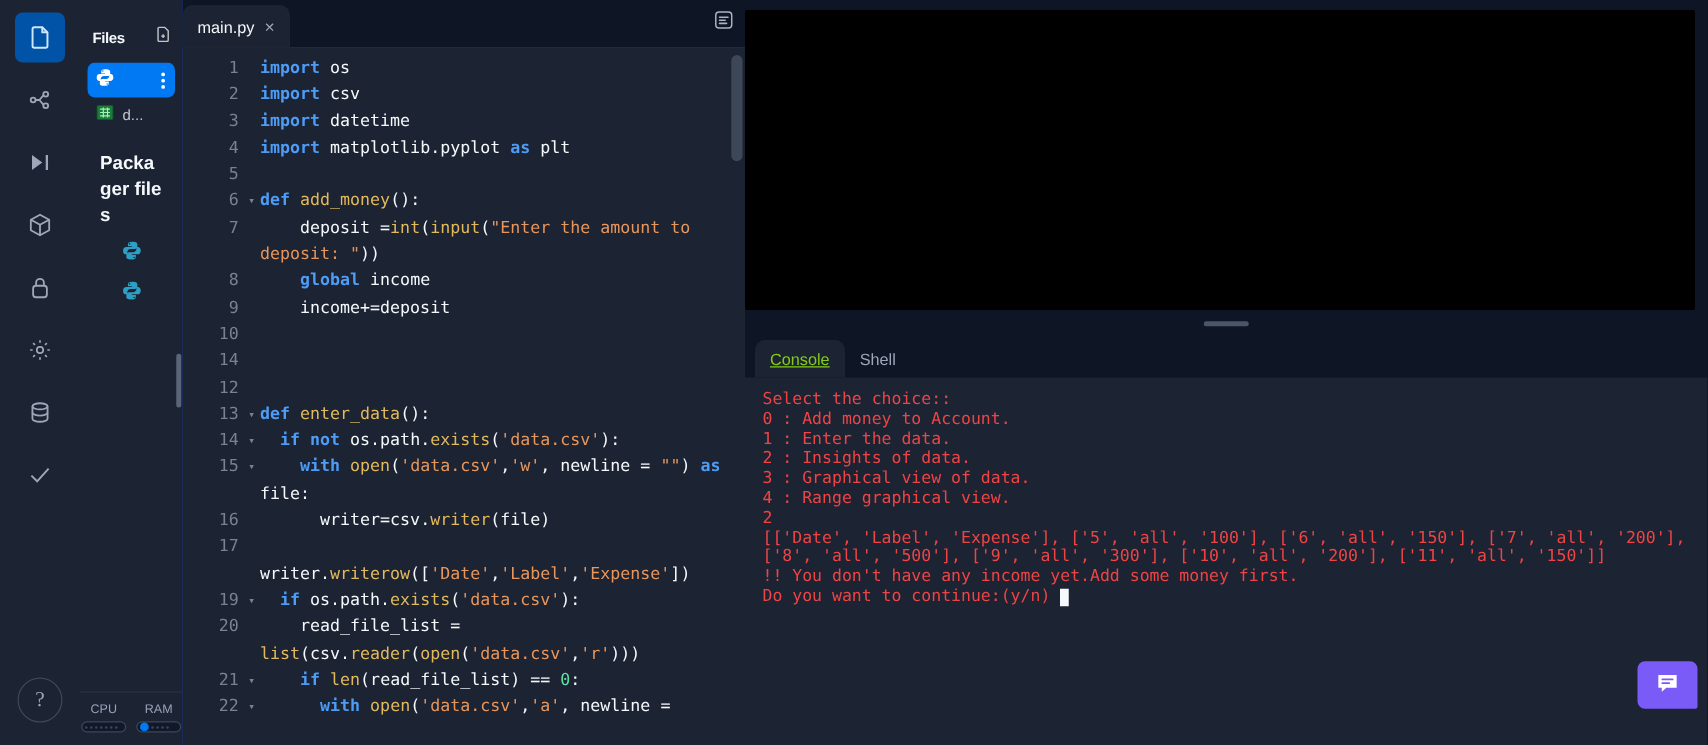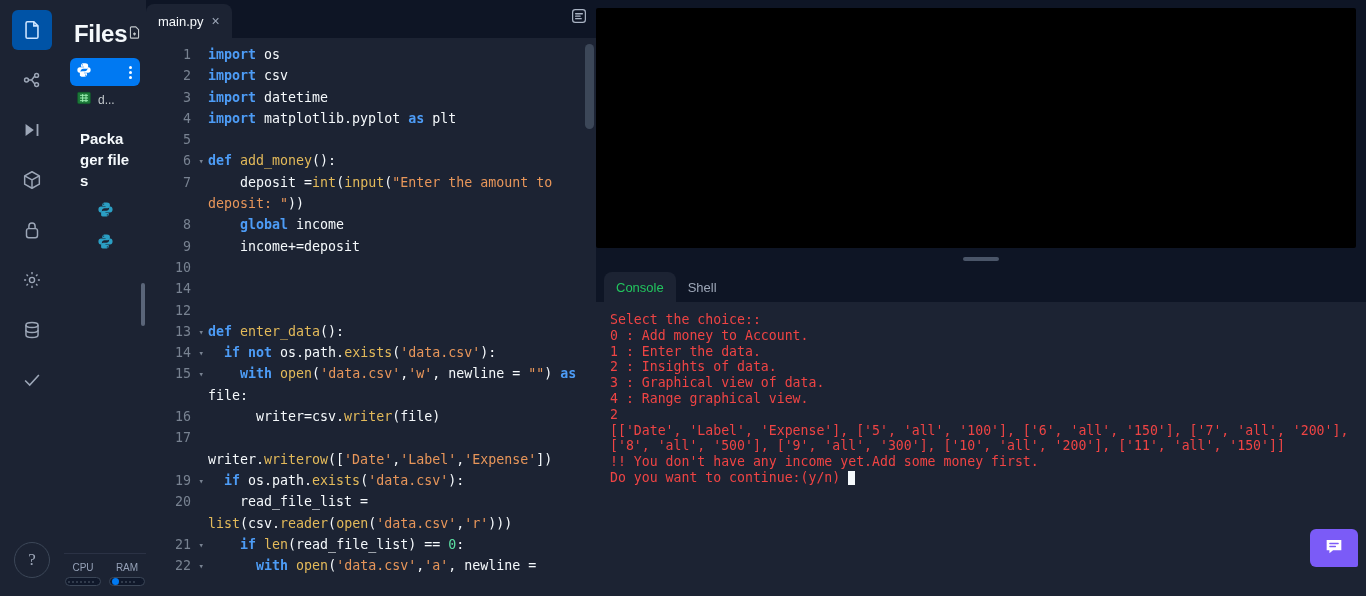--- a/index.html
+++ b/index.html
@@ -41,21 +41,21 @@
   .files-panel {
     width: 82px; flex: 0 0 82px; height: 596px;
     background: #1c2333;
     position: relative;
     display: flex; flex-direction: column;
   }
   .files-head {
     display: flex; align-items: center; justify-content: space-between;
     padding: 20px 8px 10px 10px;
   }
-  .files-title { color: #f5f9fc; font-size: 24px; font-weight: bold; letter-spacing: -0.3px;}
+  .files-title { color: #f5f9fc; font-size: 12px; font-weight: bold; letter-spacing: -0.3px;}
   .newfile-icon { cursor: pointer; }
   .file-list { padding: 0 6px; flex: 1 1 auto; overflow: hidden; }
   .file-item {
     display: flex; align-items: center; gap: 6px;
     height: 28px; border-radius: 6px; padding: 0 6px;
     cursor: pointer;
   }
   .file-item.selected { background: #0079f2; justify-content: space-between; }
   .file-label { color: #c2c8cc; font-size: 12px; white-space: nowrap; overflow: hidden; }
   .dots { display: flex; flex-direction: column; gap: 2px; padding-right: 2px;}
@@ -148,21 +148,21 @@
   .console-wrap {
     flex: 1 1 auto; display: flex; flex-direction: column;
     margin-right: 0;
   }
   .console-tabs { display: flex; align-items: flex-end; height: 32px; padding-left: 8px;}
   .ctab {
     height: 30px; padding: 0 12px; display: flex; align-items: center;
     color: #9da7b8; font-size: 13px; cursor: pointer;
     border-radius: 8px 8px 0 0;
   }
-  .ctab.active { background: #1c2333; color: #22c55e; }
+  .ctab.active { background: #1c2333; color: #84cc16; text-decoration: underline; }
   .console-body {
     flex: 1 1 auto; background: #1c2333;
     padding: 10px 0 0 14px;
     font-family: "DejaVu Sans Mono", monospace;
     font-size: 13.2px; line-height: 15.8px;
     color: #ef4444; white-space: pre-wrap; word-break: break-word;
     overflow: hidden;
   }
   .cursor-blk {
     display: inline-block; width: 7px; height: 14px;

